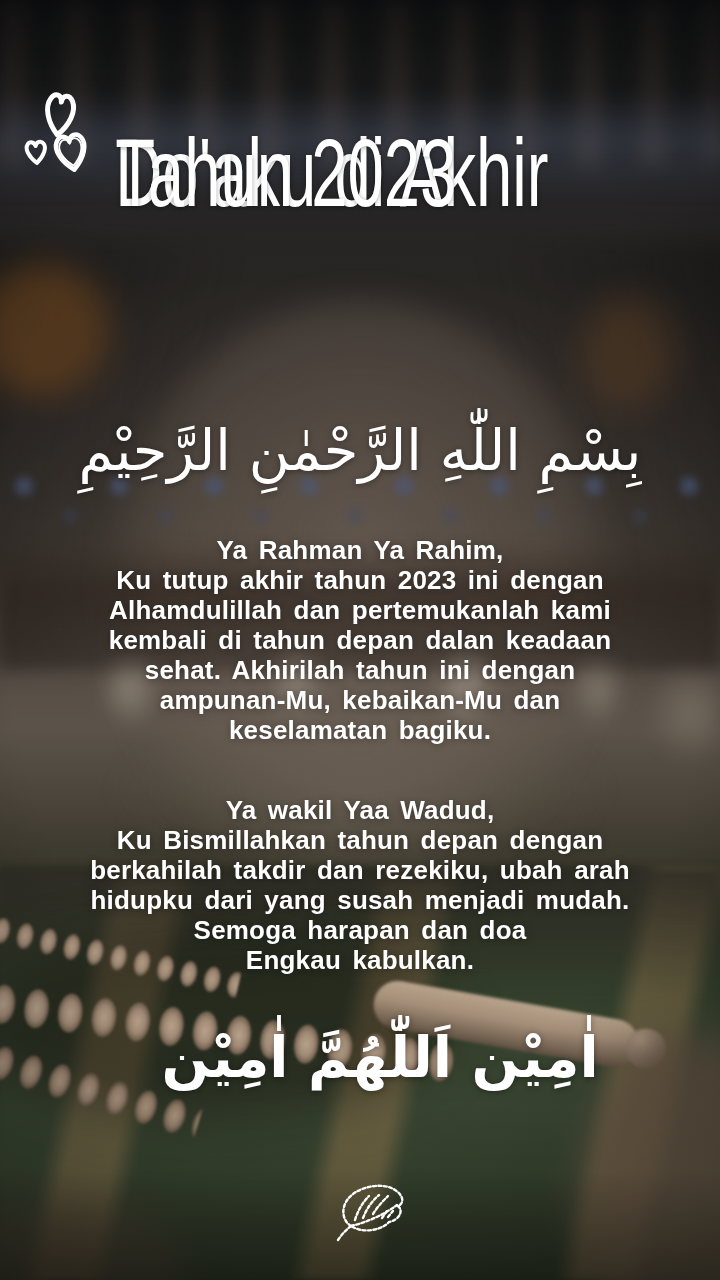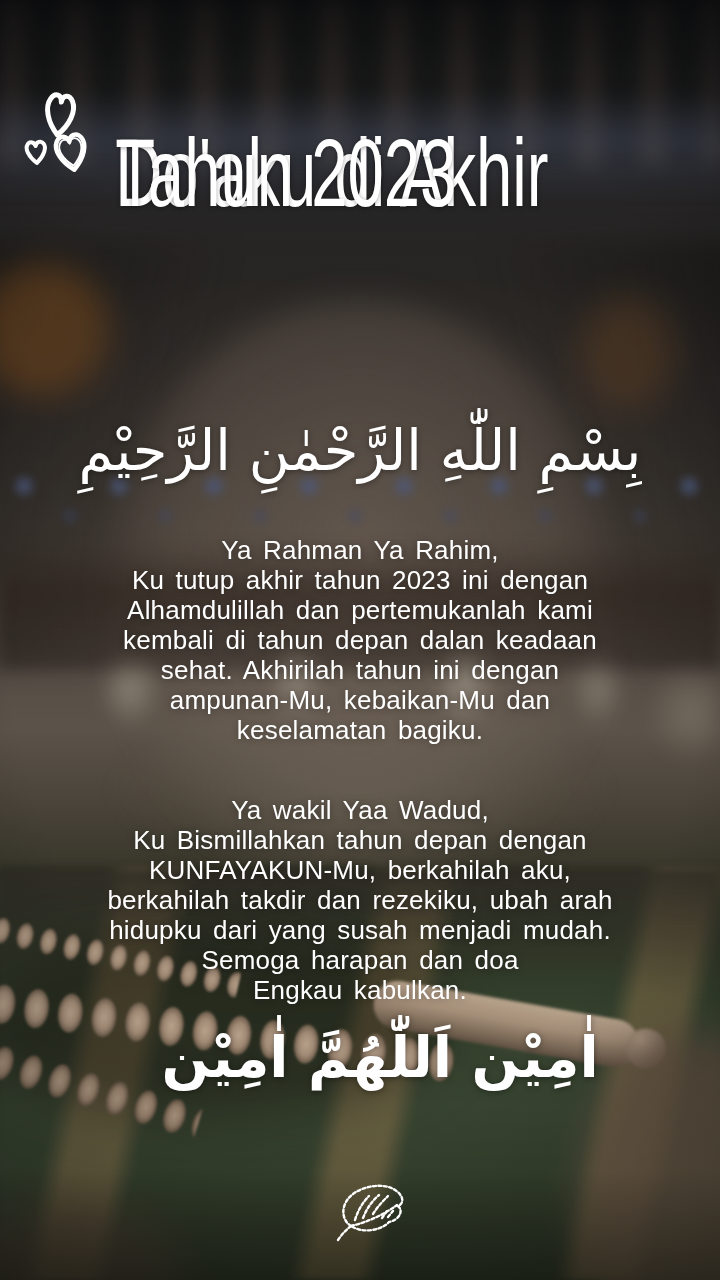--- a/index.html
+++ b/index.html
@@ -146,21 +146,21 @@
   }
   .darken{left:0;top:0;width:720px;height:1280px;background:rgba(12,12,14,.16);}
 
   
   .txt{color:#fff;text-align:center;left:0;width:720px;
        text-shadow:0 1px 7px rgba(0,0,0,.35);}
   .title{
     top:125px;font-size:96px;line-height:96px;font-weight:400;
     transform:scaleX(.68);transform-origin:50% 0;letter-spacing:0;
   }
-  .para{font-size:26px;line-height:30px;font-weight:400;
+  .para{font-size:26px;line-height:30px;font-weight:700;
         letter-spacing:.2px;word-spacing:4px;}
   .p1{top:535px;}
   .p2{top:762px;margin-top:33px;}
   .arabic{
     font-family:"DejaVu Sans",sans-serif;direction:rtl;
     text-shadow:0 1px 6px rgba(0,0,0,.4);
   }
   .bismillah{top:396px;font-size:56px;line-height:110px;font-weight:400;}
   .amin{top:1006px;font-size:56px;line-height:104px;font-weight:700;padding-left:20px;}
   .hearts-svg{left:18px;top:82px;width:82px;height:92px;}
@@ -216,21 +216,20 @@
     <div style="position:static">Alhamdulillah dan pertemukanlah kami</div>
     <div style="position:static">kembali di tahun depan dalan keadaan</div>
     <div style="position:static">sehat. Akhirilah tahun ini dengan</div>
     <div style="position:static">ampunan-Mu, kebaikan-Mu dan</div>
     <div style="position:static">keselamatan bagiku.</div>
   </div>
 
   <div class="txt para p2">
     <div style="position:static">Ya wakil Yaa Wadud,</div>
     <div style="position:static">Ku Bismillahkan tahun depan dengan</div>
-    <div style="position:static">KUNFAYAKUN-Mu, berkahilah aku,</div>
     <div style="position:static">berkahilah takdir dan rezekiku, ubah arah</div>
     <div style="position:static">hidupku dari yang susah menjadi mudah.</div>
     <div style="position:static">Semoga harapan dan doa</div>
     <div style="position:static">Engkau kabulkan.</div>
   </div>
 
   <div class="txt arabic amin">اٰمِيْن اَللّٰهُمَّ اٰمِيْن</div>
 
   <svg class="leaf-svg" viewBox="0 0 84 72">
     <g fill="none" stroke="#ffffff" stroke-width="2.4" stroke-linecap="round" stroke-linejoin="round" stroke-dasharray="3 2.4">

